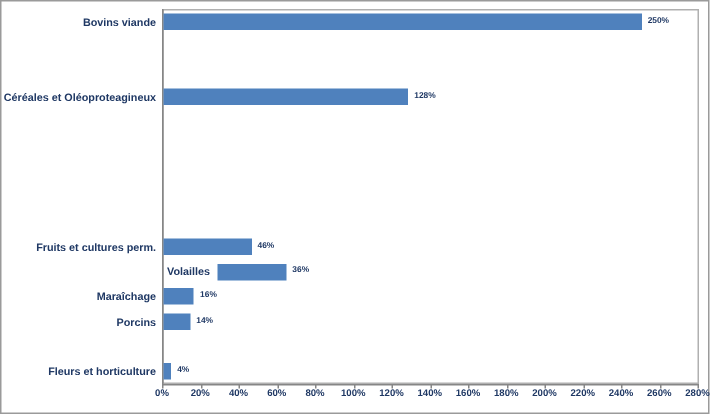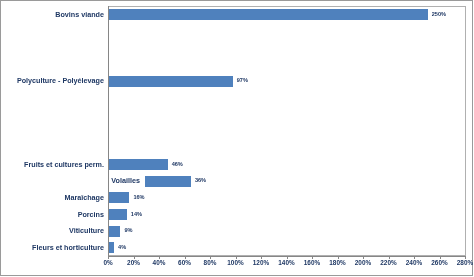--- a/index.html
+++ b/index.html
@@ -145,25 +145,25 @@
   <div class="axis-line-left"></div>
   <div class="axis-line-bottom"></div>
   <div id="rows">
       <div class="row" style="top: 2.83333px; height: 11px;">
         <div class="cat-label">Bovins viande</div>
         <div class="bar-wrap">
           <div class="bar" style="width: 318.75px;"></div>
           <div class="bar-value" style="left: 322.75px;">250%</div>
         </div>
       </div>
-      <div class="row" style="top: 69.5px; height: 11px;">
-        <div class="cat-label">Polyculture - Polyélevage</div>
-        <div class="bar-wrap">
-          <div class="bar" style="width: 123.675px;"></div>
-          <div class="bar-value" style="left: 127.675px;">97%</div>
+      <div class="row" style="top: 52.8333px; height: 11px;">
+        <div class="cat-label">Céréales et Oléoproteagineux</div>
+        <div class="bar-wrap">
+          <div class="bar" style="width: 163.2px;"></div>
+          <div class="bar-value" style="left: 167.2px;">128%</div>
         </div>
       </div>
       <div class="row" style="top: 152.833px; height: 11px;">
         <div class="cat-label">Fruits et cultures perm.</div>
         <div class="bar-wrap">
           <div class="bar" style="width: 58.65px;"></div>
           <div class="bar-value" style="left: 62.65px;">46%</div>
         </div>
       </div>
       <div class="row" style="top: 169.5px; height: 11px; margin-left: 36px;">
@@ -178,27 +178,20 @@
         <div class="bar-wrap">
           <div class="bar" style="width: 20.4px;"></div>
           <div class="bar-value" style="left: 24.4px;">16%</div>
         </div>
       </div>
       <div class="row" style="top: 202.833px; height: 11px;">
         <div class="cat-label">Porcins</div>
         <div class="bar-wrap">
           <div class="bar" style="width: 17.85px;"></div>
           <div class="bar-value" style="left: 21.85px;">14%</div>
-        </div>
-      </div>
-      <div class="row" style="top: 219.5px; height: 11px;">
-        <div class="cat-label">Viticulture</div>
-        <div class="bar-wrap">
-          <div class="bar" style="width: 11.475px;"></div>
-          <div class="bar-value" style="left: 15.475px;">9%</div>
         </div>
       </div>
       <div class="row" style="top: 236.167px; height: 11px;">
         <div class="cat-label">Fleurs et horticulture</div>
         <div class="bar-wrap">
           <div class="bar" style="width: 5.1px;"></div>
           <div class="bar-value" style="left: 9.1px;">4%</div>
         </div>
       </div>
     </div>

